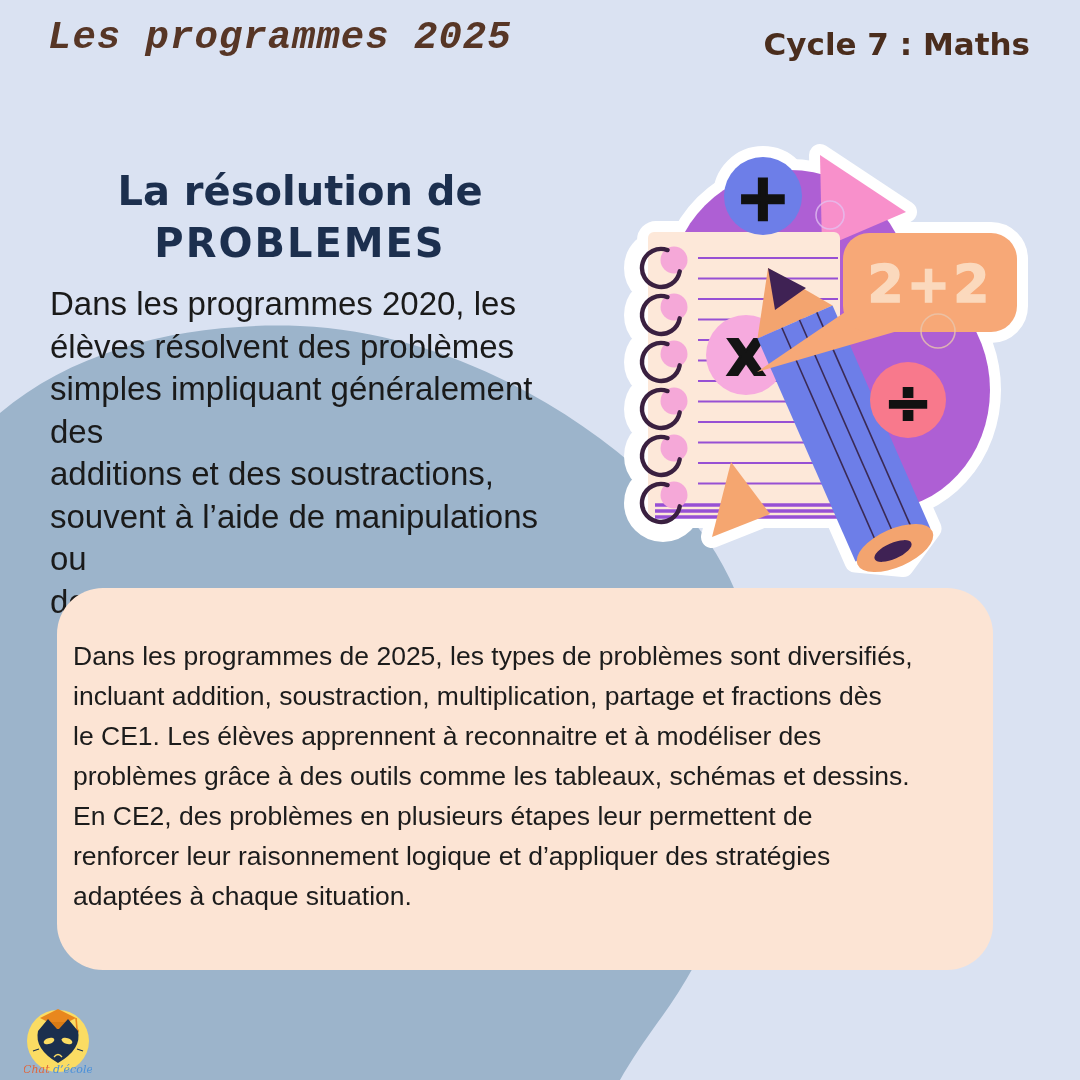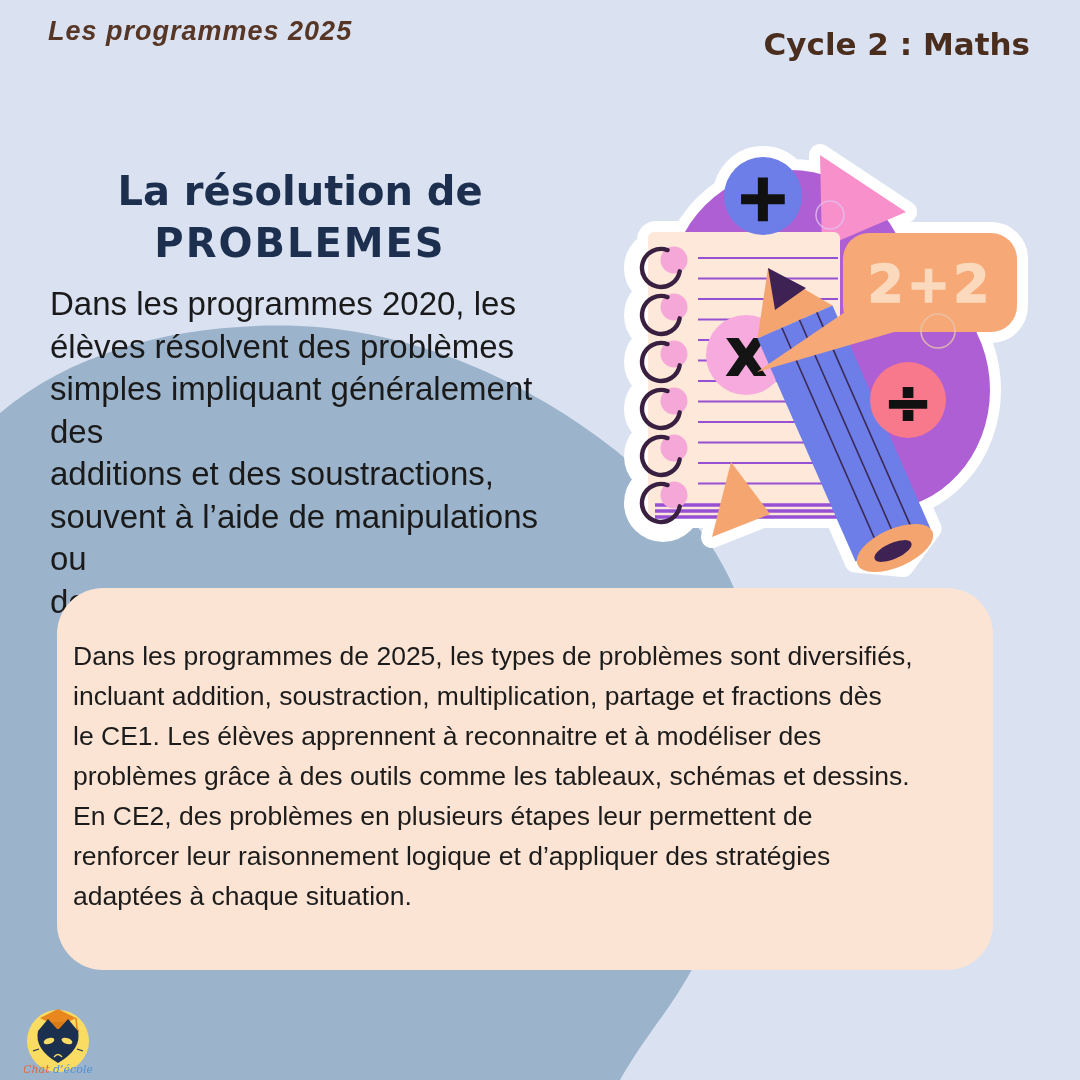--- a/index.html
+++ b/index.html
@@ -20,23 +20,23 @@
     overflow:hidden;
     font-family:"Liberation Sans",sans-serif;
   }
   .abs{position:absolute;}
   svg{display:block;}
 
   .bg-svg{left:0;top:0;}
 
   .header-left{
     left:48px;top:16px;
-    font-family:Liberation Sans, sans-serif;
+    font-family:Liberation Mono, monospace;
     font-style:italic;font-weight:bold;
-    font-size:27px;color:var(--header-brown);
+    font-size:39px;color:var(--header-brown);
     letter-spacing:1px;
   }
   .header-right{
     right:50px;top:26px;
     font-family:"DejaVu Sans",sans-serif;
     font-weight:bold;font-size:31px;
     color:var(--header-brown-dark);
   }
   .title{
     left:60px;top:152px;width:480px;
@@ -71,21 +71,21 @@
 </head>
 <body>
 
 <svg class="abs bg-svg" width="1080" height="1080" viewBox="0 0 1080 1080">
   <path fill="#9cb4cb" d="M0,413 C80,345 195,322 300,326 C435,332 560,398 648,478
            C735,545 770,650 758,762 C750,862 706,958 658,1022
            C645,1040 630,1062 620,1080 L0,1080 Z"></path>
 </svg>
 
 <div class="abs header-left">Les programmes 2025</div>
-<div class="abs header-right">Cycle 2 : Maths</div>
+<div class="abs header-right">Cycle 7 : Maths</div>
 
 <div class="abs title"><span>La résolution de</span>
 <span class="caps">PROBLEMES</span></div>
 
 <div class="abs intro">Dans les programmes 2020, les
 élèves résolvent des problèmes
 simples impliquant généralement des
 additions et des soustractions,
 souvent à l’aide de manipulations ou
 de schémas.</div>

